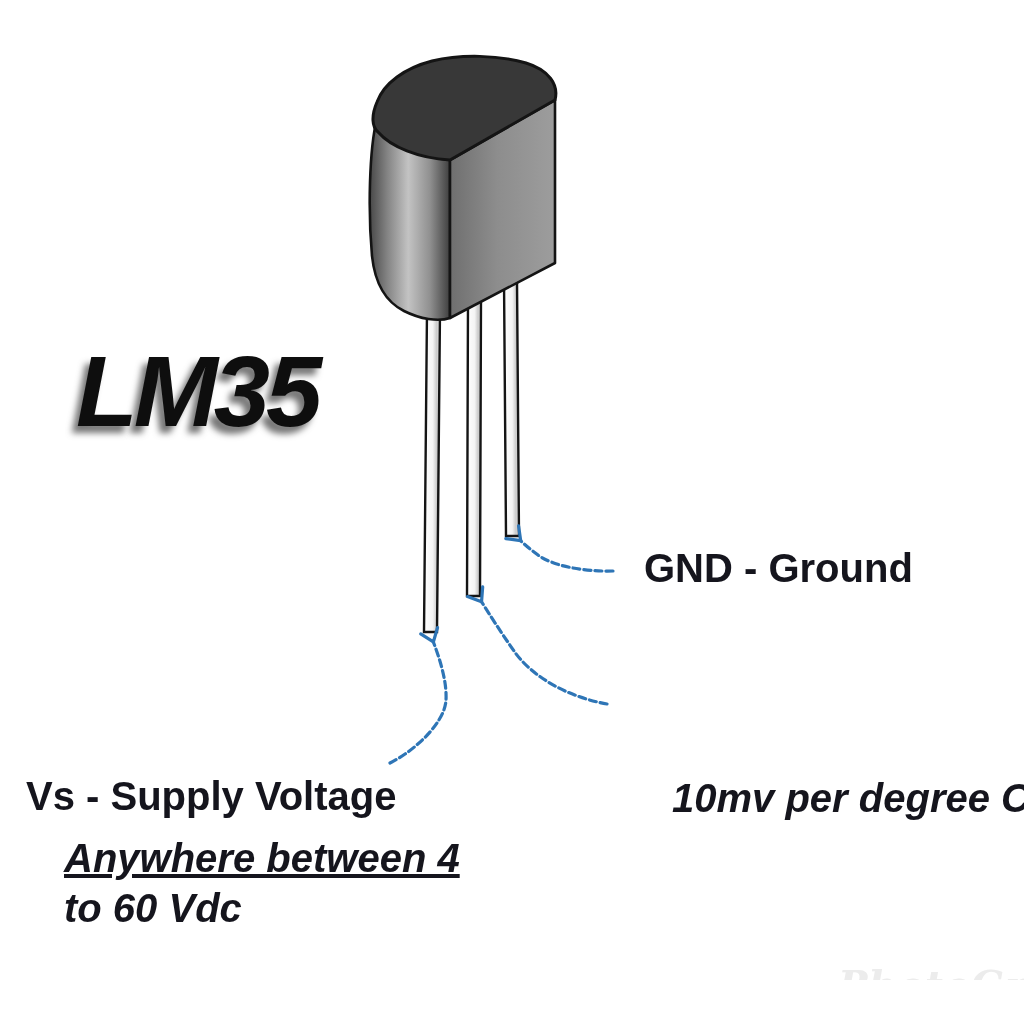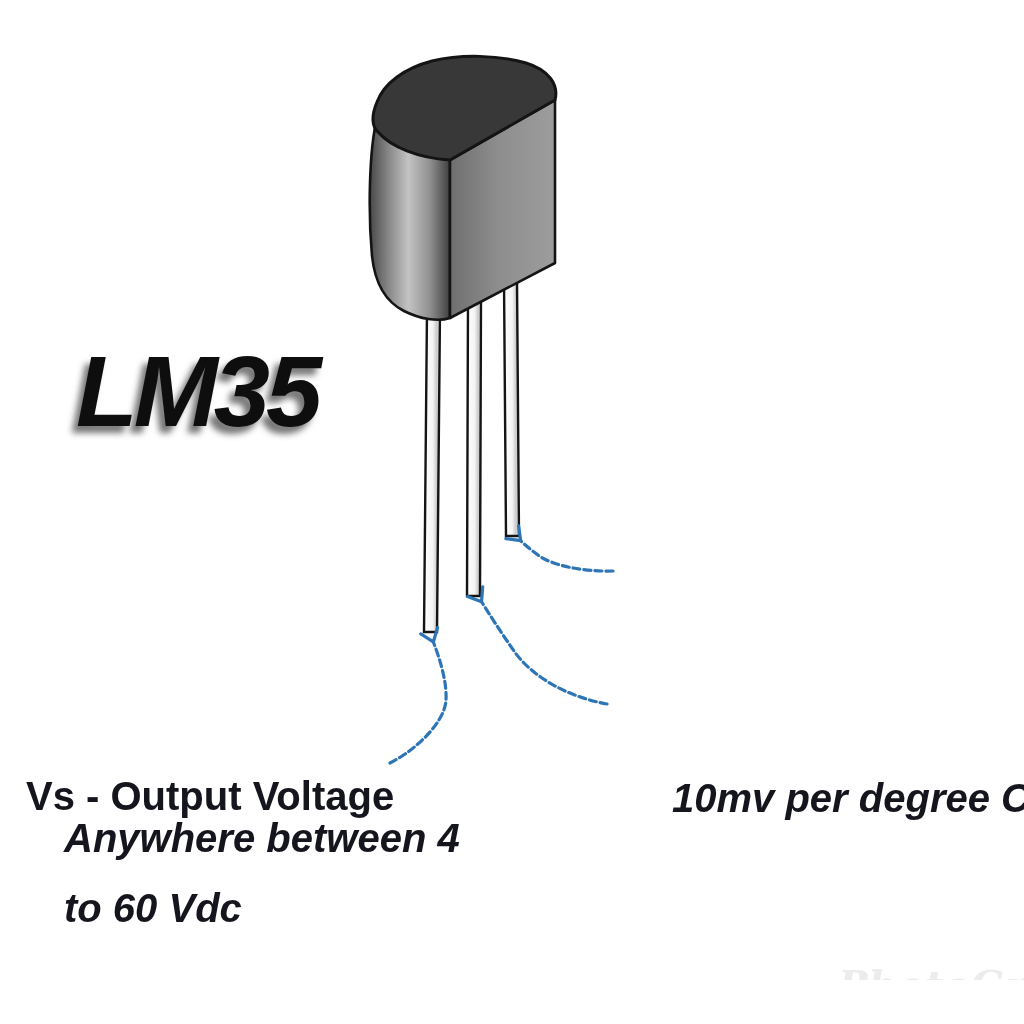--- a/index.html
+++ b/index.html
@@ -43,21 +43,21 @@
   .note {
     position: absolute;
     font-size: 40px;
     line-height: 1;
     font-weight: 600;
     font-style: italic;
     color: #15151d;
     white-space: nowrap;
   }
   .note.vout-note { left: 672px; top: 778px; }
-  .note.vs-note1  { left: 64px;  top: 818px; }
+  .note.vs-note1  { left: 64px;  top: 838px; text-decoration: underline; }
   .note.vs-note2  { left: 64px;  top: 888px; }
   .watermark {
     position: absolute;
     left: 838px;
     top: 966px;
     font-family: "DejaVu Serif", serif;
     font-size: 39px;
     line-height: 1;
     font-weight: 700;
     font-style: italic;
@@ -122,20 +122,21 @@
 
     <g fill="none" stroke="#2e75b6" stroke-width="3.2" stroke-linecap="round" stroke-dasharray="7 4">
       <path d="M 613 571 C 582 572 551 565 538 555 C 530 549 525 545 520 540" marker-end="url(#ah)"></path>
       <path d="M 607 704 C 568 697 532 677 514 651 C 500 631 488 612 481 601" marker-end="url(#ah)"></path>
       <path d="M 390 763 C 416 750 445 722 446 700 C 447 680 439 657 433 641" marker-end="url(#ah)"></path>
     </g>
   </svg>
 
   <div class="part-title">LM35</div>
 
-  <div class="label vs">Vs - Output Voltage</div>
+  <div class="label gnd">GND - Ground</div>
+  <div class="label vs">Vs - Supply Voltage</div>
 
   <div class="note vout-note">10mv per degree C</div>
   <div class="note vs-note1">Anywhere between 4</div>
   <div class="note vs-note2">to 60 Vdc</div>
 
   <div class="watermark">PhotoGrid</div>
 </div>
 
 </body></html>

